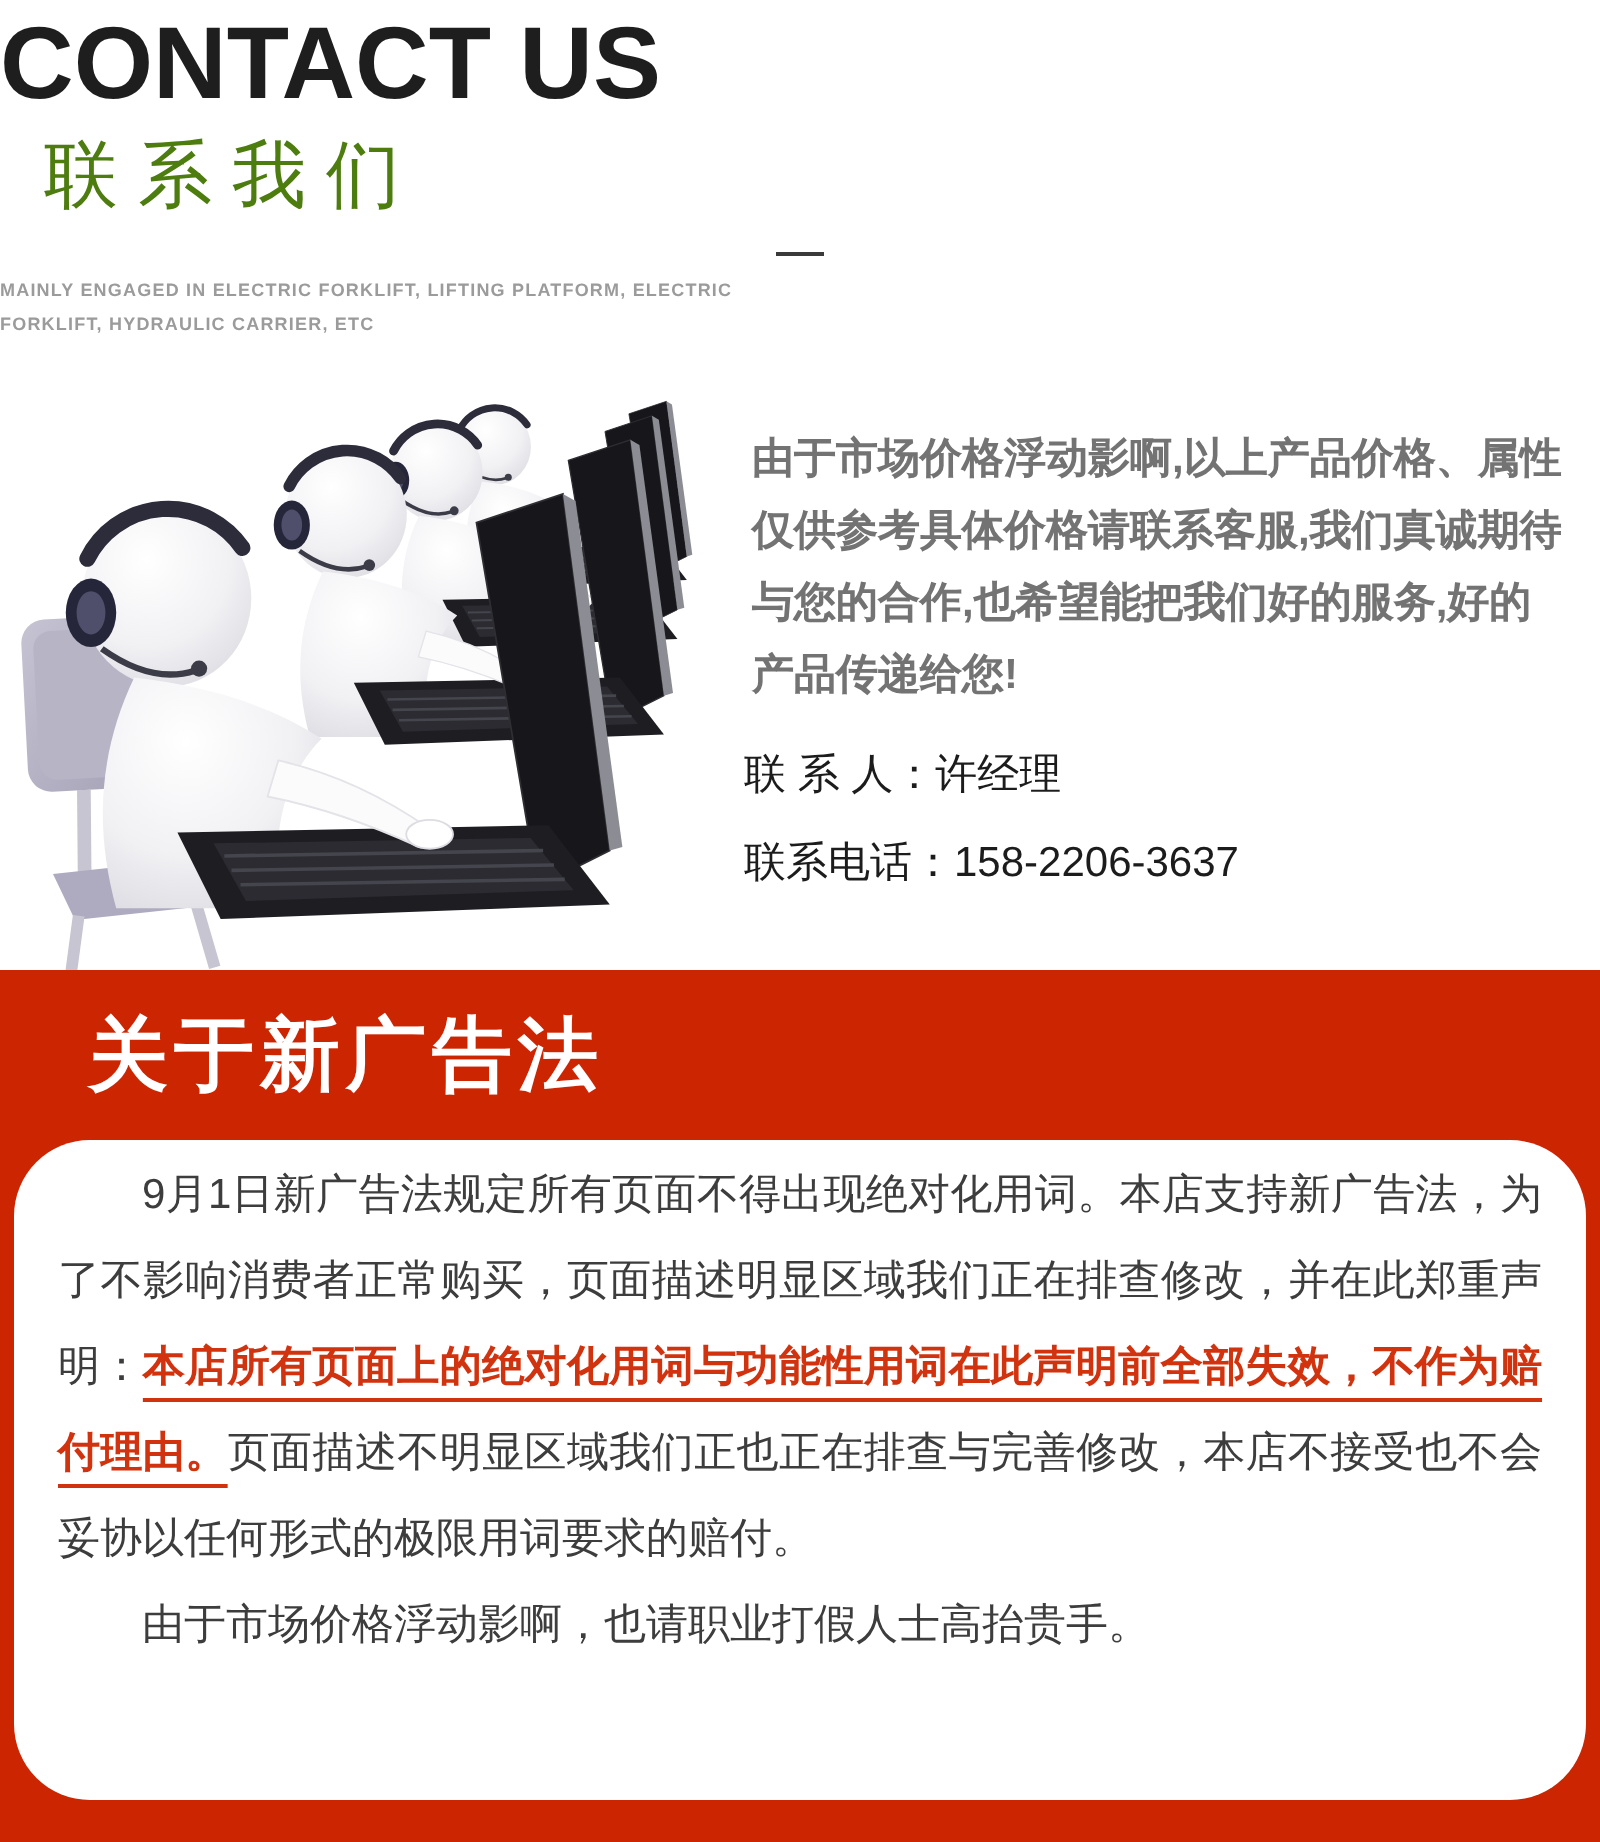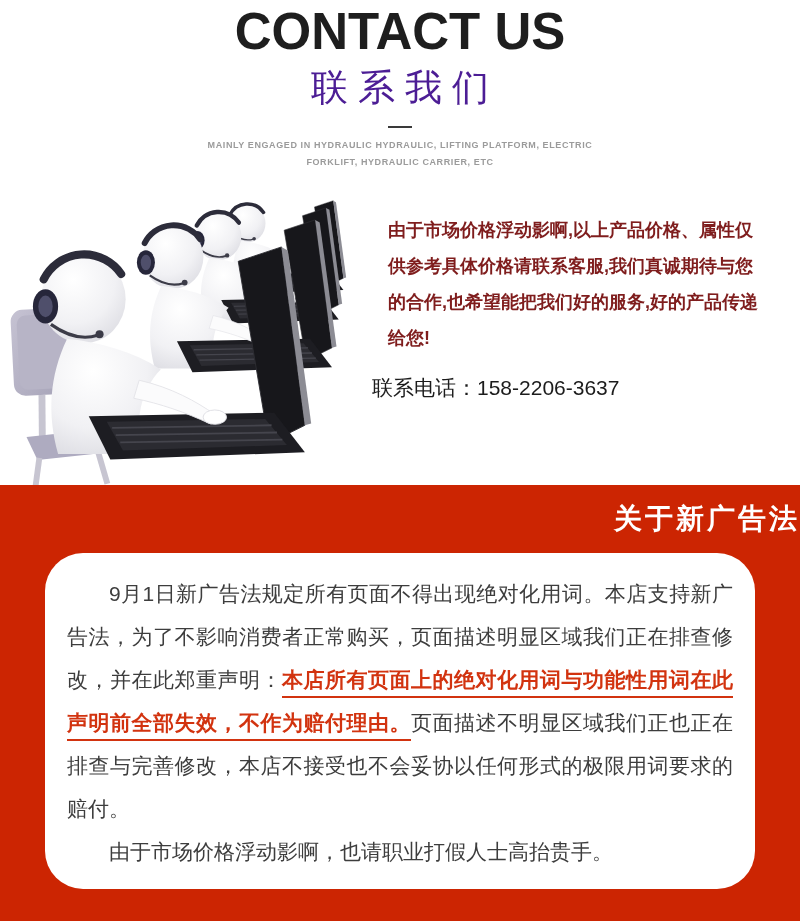--- a/index.html
+++ b/index.html
@@ -5,60 +5,60 @@
   * { box-sizing: border-box; }
   html,body { margin:0; padding:0; background:#ffffff; }
   body {
     width:800px;
     font-family:"Liberation Sans","DejaVu Sans",sans-serif;
     color:#222;
   }
   .page { position:relative; width:800px; height:921px; background:#fff; overflow:hidden; }
 
   
-  .contact-header { text-align:center; padding-top:4px; }
+  .contact-header { padding-top:4px; }
   .contact-title {
     margin:0; font-size:51px; line-height:1.1; font-weight:800;
     color:#1e1e1e; letter-spacing:0px;
   }
   .contact-subtitle {
-    margin:6px 0 16px; padding-left:10px; font-size:37px; line-height:1.2;
-    font-weight:400; color:#4c1d95; letter-spacing:10px;
+    margin:6px 0 16px; padding-left:22px; font-size:37px; line-height:1.2;
+    font-weight:400; color:#4d7c0f; letter-spacing:10px;
   }
   .header-divider { width:24px; height:2px; background:#3a3a3a; margin:13px auto 9px; }
   .tagline {
     margin:0; font-size:9px; color:#9b9b9b; letter-spacing:0.6px;
     line-height:1.8; font-weight:bold;
   }
 
   
   .contact-main { display:flex; margin-top:22px; }
   .illustration { width:372px; height:302px; flex:none; }
   .contact-right { width:420px; padding-right:6px; }
   .price-notice {
-    margin:20px 16px 0; font-size:18px; line-height:36px;
-    font-weight:bold; color:#7f1d1d;
+    margin:20px 4px 0; font-size:21px; line-height:36px;
+    font-weight:bold; color:#737373;
   }
   .contact-rows { margin-top:12px; }
   .contact-row { font-size:21px; color:#1c1c1c; margin-top:19px; line-height:1.2; }
   .contact-row .lbl { white-space:pre; }
   .contact-row .val { }
 
   
   .law-section {
     position:absolute; left:0; right:0; top:485px; bottom:0;
     background:#cc2502;
   }
   .law-title {
-    margin:15px 0 0; text-align:right; color:#ffffff;
-    font-size:28px; font-weight:bold; letter-spacing:3px;
+    margin:15px 0 0; text-align:left; color:#ffffff;
+    font-size:40px; font-weight:bold; letter-spacing:3px;padding-left:44px;
   }
   .law-card {
-    width:710px; margin:15px auto 0; background:#ffffff;
-    border-radius:38px; padding:19px 22px 16px; min-height:330px;
+    width:786px; margin:15px auto 0; background:#ffffff;
+    border-radius:38px; padding:6px 22px 16px; min-height:330px;
   }
   .law-card p {
     margin:0; font-size:21px; line-height:43px; color:#3d3d3d;
     text-align:justify; text-indent:2em;
   }
   .law-highlight {
     color:#d2330f; font-weight:bold;
     text-decoration:underline; text-decoration-color:#d2330f;
     text-decoration-thickness:2px; text-underline-offset:9px;
   }
@@ -66,21 +66,21 @@
 </head>
 <body>
 
 <div class="page">
 
   <header class="contact-header">
     <h1 class="contact-title">CONTACT US</h1>
     <h2 class="contact-subtitle">联系我们</h2>
     <div class="header-divider"></div>
     <p class="tagline">
-      <span>MAINLY ENGAGED IN HYDRAULIC HYDRAULIC, LIFTING PLATFORM, ELECTRIC</span><br>
+      <span>MAINLY ENGAGED IN ELECTRIC FORKLIFT, LIFTING PLATFORM, ELECTRIC</span><br>
       <span>FORKLIFT, HYDRAULIC CARRIER, ETC</span>
     </p>
   </header>
 
   <section class="contact-main">
 
     <div class="illustration">
       <svg width="372" height="302" viewBox="0 0 380 306" xmlns="http://www.w3.org/2000/svg">
         <defs>
           <radialGradient id="bodyG" cx="38%" cy="28%" r="90%">
@@ -130,20 +130,23 @@
 
         <use href="#ws" transform="translate(6,42) scale(0.92)"></use>
       </svg>
     </div>
 
     <div class="contact-right">
       <p class="price-notice">由于市场价格浮动影啊,以上产品价格、属性仅供参考具体价格请联系客服,我们真诚期待与您的合作,也希望能把我们好的服务,好的产品传递给您!</p>
 
       <div class="contact-rows">
         <div class="contact-row">
+          <span class="lbl">联 系 人：</span><span class="val">许经理</span>
+        </div>
+        <div class="contact-row">
           <span class="lbl">联系电话：</span><span class="val">158-2206-3637</span>
         </div>
       </div>
     </div>
   </section>
 
   <section class="law-section">
     <h2 class="law-title">关于新广告法</h2>
 
     <div class="law-card">

